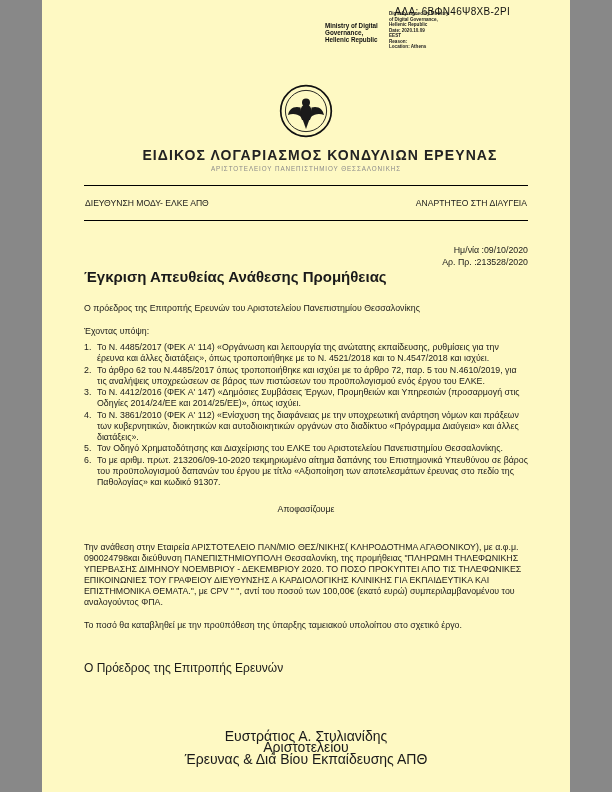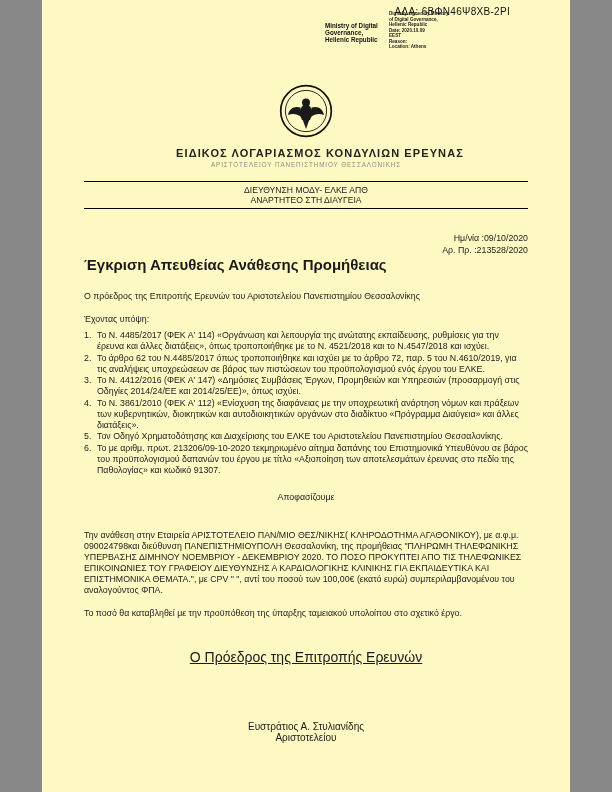--- a/index.html
+++ b/index.html
@@ -7,39 +7,39 @@
     width:528px;height:792px;background:#fef9c3;position:relative;margin:0 auto;
     font-family:"Liberation Sans","DejaVu Sans",sans-serif;color:#1a1a1a;
     overflow:hidden;box-sizing:border-box;
   }
   .top-area{position:relative;height:78px;}
   .ada{position:absolute;top:6px;right:60px;font-size:10px;letter-spacing:.3px;color:#111;}
   .ministry{position:absolute;left:283px;top:22px;font-size:6.3px;font-weight:bold;line-height:7px;color:#111;width:62px;}
   .stamp{position:absolute;left:347px;top:11px;font-size:4.6px;font-weight:bold;line-height:5.5px;color:#222;width:80px;}
   .seal-wrap{text-align:center;margin-top:6px;}
   .seal-svg{display:inline-block;}
-  .org-name{margin-top:5px;font-size:11px;font-weight:bold;letter-spacing:1.1px;color:#222;margin-left:28px;}
+  .org-name{margin-top:5px;font-size:14px;font-weight:bold;letter-spacing:1.1px;color:#222;margin-left:28px;}
   .org-sub{margin-top:2px;text-align:center;font-size:6.3px;letter-spacing:.9px;color:#8a8a8a;}
   .content{margin:0 42px;}
   .band{margin-top:13px;border-top:1px solid #000;border-bottom:1px solid #000;
-    display:flex;justify-content:space-between;align-items:center;padding:3px 1px;font-size:8.6px;flex-direction:column;}
+    display:flex;justify-content:space-between;align-items:center;padding:12px 1px;font-size:8.6px;}
   .meta{margin-top:24px;text-align:right;font-size:8.8px;line-height:11.5px;}
   .doc-title{font-size:15px;font-weight:bold;}
   .para{font-size:8.8px;line-height:11px;text-align:left;}
   .intro{margin-top:18px;}
   .having{margin-top:12px;}
   .list{margin-top:5px;}
   .li{display:flex;margin-top:.5px;}
   .li .num{flex:none;width:13px;font-size:8.8px;line-height:11px;}
   .li .txt{flex:1;}
   .decision-heading{margin-top:16px;text-align:center;font-size:8.8px;}
   .decision-para{margin-top:28px;}
   .closing-para{margin-top:12px;}
-  .role-line{margin-top:30px;text-align:center;font-size:14px;text-decoration:underline;}
-  .sig-block{margin-top:56px;text-align:center;font-size:10px;line-height:11.5px;}
+  .role-line{margin-top:30px;font-size:12px;}
+  .sig-block{margin-top:56px;text-align:center;font-size:14px;line-height:11.5px;}
 </style>
 </head>
 <body>
 
 <div class="page">
 
   <div class="top-area">
     <div class="ada">ΑΔΑ: 6ΒΦΝ46Ψ8ΧΒ-2ΡΙ</div>
 
     <div class="ministry">
@@ -126,16 +126,17 @@
 
     <div class="para decision-para">Την ανάθεση στην Εταιρεία ΑΡΙΣΤΟΤΕΛΕΙΟ ΠΑΝ/ΜΙΟ ΘΕΣ/ΝΙΚΗΣ( ΚΛΗΡΟΔΟΤΗΜΑ ΑΓΑΘΟΝΙΚΟΥ), με α.φ.μ. 090024798και διεύθυνση ΠΑΝΕΠΙΣΤΗΜΙΟΥΠΟΛΗ Θεσσαλονίκη, της προμήθειας "ΠΛΗΡΩΜΗ ΤΗΛΕΦΩΝΙΚΗΣ ΥΠΕΡΒΑΣΗΣ ΔΙΜΗΝΟΥ ΝΟΕΜΒΡΙΟΥ - ΔΕΚΕΜΒΡΙΟΥ 2020. ΤΟ ΠΟΣΟ ΠΡΟΚΥΠΤΕΙ ΑΠΟ ΤΙΣ ΤΗΛΕΦΩΝΙΚΕΣ ΕΠΙΚΟΙΝΩΝΙΕΣ ΤΟΥ ΓΡΑΦΕΙΟΥ ΔΙΕΥΘΥΝΣΗΣ Α ΚΑΡΔΙΟΛΟΓΙΚΗΣ ΚΛΙΝΙΚΗΣ ΓΙΑ ΕΚΠΑΙΔΕΥΤΙΚΑ ΚΑΙ ΕΠΙΣΤΗΜΟΝΙΚΑ ΘΕΜΑΤΑ.", με CPV " ", αντί του ποσού των 100,00€ (εκατό ευρώ) συμπεριλαμβανομένου του αναλογούντος ΦΠΑ.</div>
 
     <div class="para closing-para">Το ποσό θα καταβληθεί με την προϋπόθεση της ύπαρξης ταμειακού υπολοίπου στο σχετικό έργο.</div>
 
     <div class="role-line">Ο Πρόεδρος της Επιτροπής Ερευνών</div>
 
     <div class="sig-block">
       <div>Ευστράτιος Α. Στυλιανίδης</div>
       <div>Αριστοτελείου</div>
+      <div>Έρευνας &amp; Διά Βίου Εκπαίδευσης ΑΠΘ</div>
     </div>
 
   </div>
 </div>
 
 </body></html>

